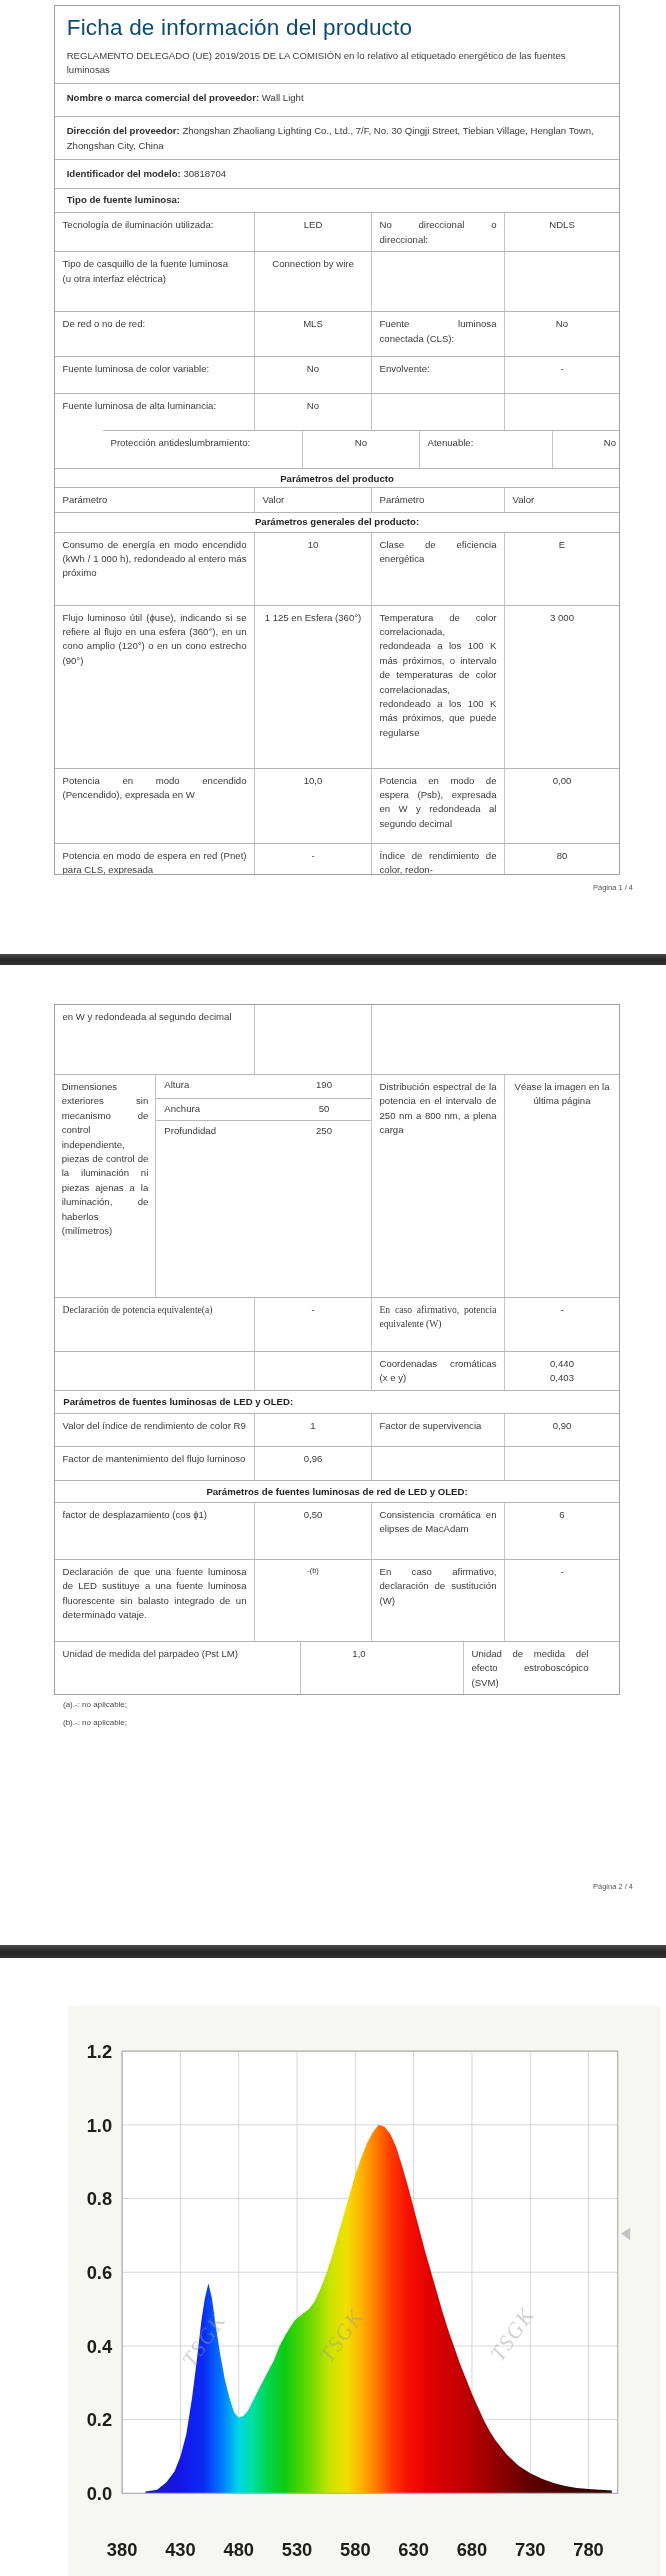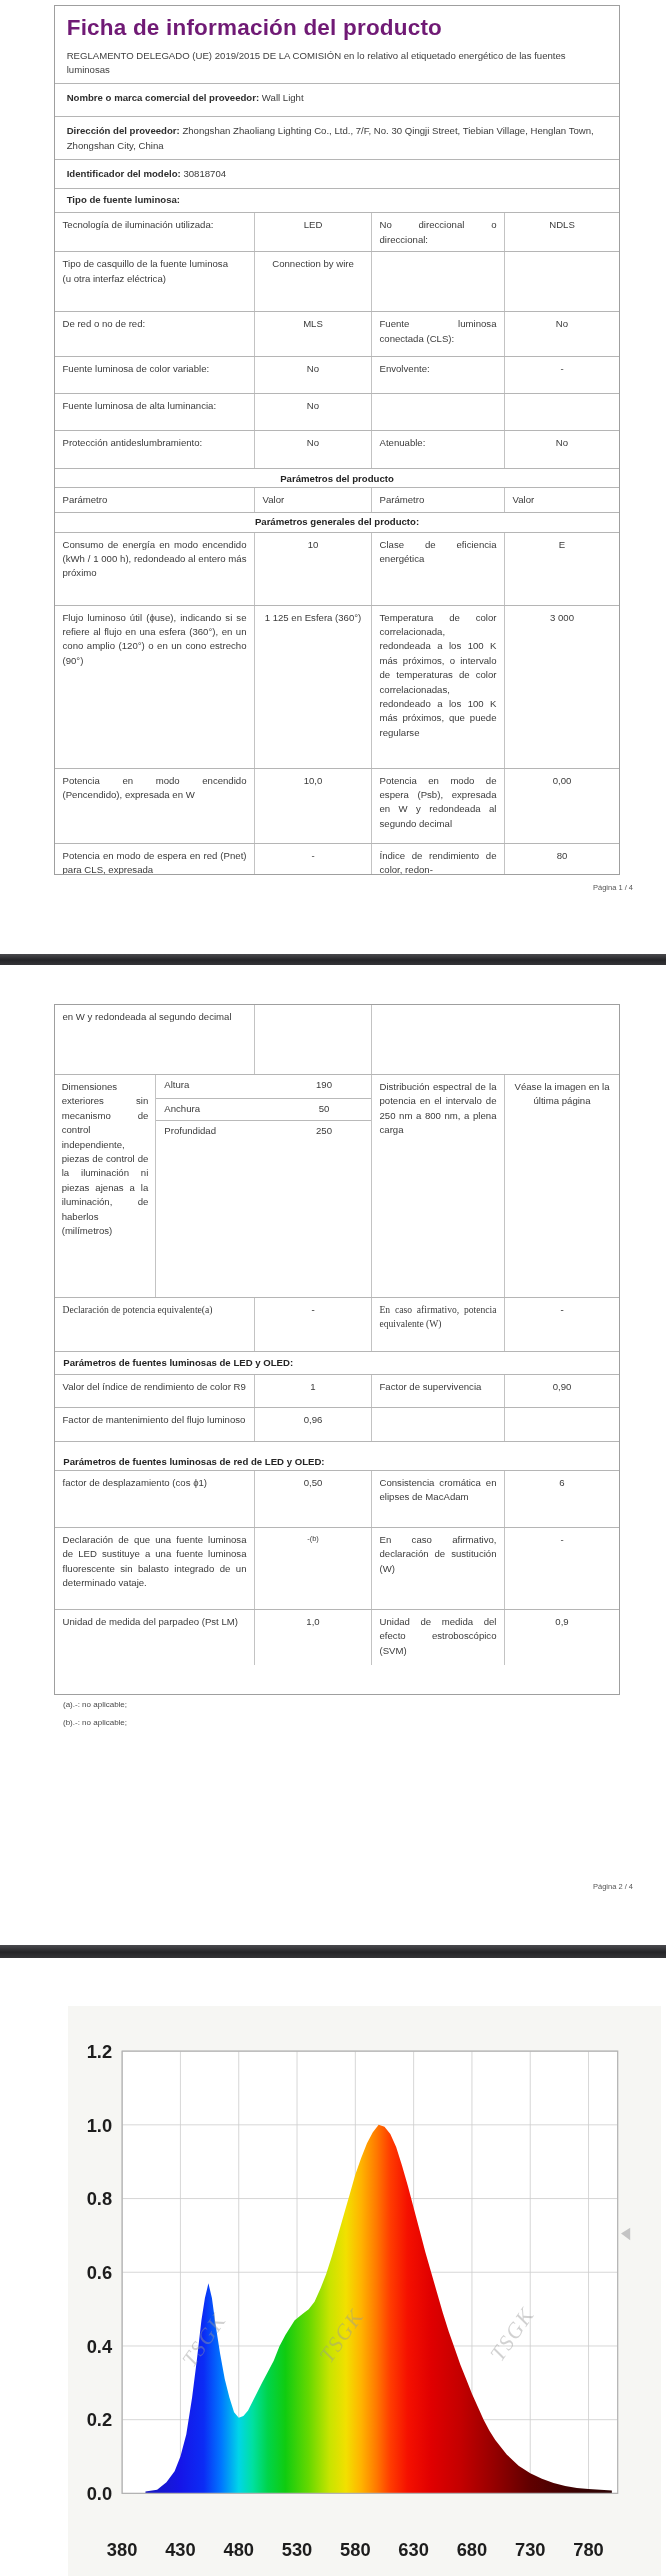--- a/index.html
+++ b/index.html
@@ -15,21 +15,21 @@
     position:absolute;left:54px;width:566px;
     background:#fff;
     border:0.8px solid #9f9f9f;
     box-sizing:border-box;
     overflow:hidden;
   }
   #page1{top:5px;height:870px;}
   #page2{top:1004px;height:691px;}
   .doc-header{padding:10px 13.3px 5px 11.7px;}
   .doc-title{
-    font-size:22.5px;font-weight:bold;color:#701a75;
+    font-size:22.5px;font-weight:normal;color:#0c4a6e;
     letter-spacing:0.2px;line-height:1.1;
   }
   .doc-subtitle{
     margin-top:8.3px;font-size:9.6px;color:#414141;line-height:1.5;
     padding-right:5px;
   }
   .row{border-top:0.8px solid #b5b5b5;box-sizing:border-box;}
   .kvrow{padding:7.5px 11.7px 5px 11.7px;font-size:9.6px;line-height:1.5;}
   .kvrow b{color:#2e2e2e;}
   .grid4{display:grid;grid-template-columns:199px 117px 133px 115px;}
@@ -121,21 +121,21 @@
     <div class="cell value">No</div>
     <div class="cell param">Envolvente:</div>
     <div class="cell value">-</div>
   </div>
   <div class="row grid4" style="min-height:37px;">
     <div class="cell param">Fuente luminosa de alta luminancia:</div>
     <div class="cell value">No</div>
     <div class="cell param"></div>
     <div class="cell value"></div>
   </div>
-  <div class="row grid4" style="min-height:38px;">
+  <div class="row grid4" style="min-height:38px;margin-left:48px;">
     <div class="cell param">Protección antideslumbramiento:</div>
     <div class="cell value">No</div>
     <div class="cell param">Atenuable:</div>
     <div class="cell value">No</div>
   </div>
 
   <div class="row sechead center" style="min-height:18.3px;">Parámetros del producto</div>
   <div class="row grid4" style="min-height:21.7px;">
     <div class="cell colhdr">Parámetro</div>
     <div class="cell colhdr" style="text-align:left;">Valor</div>
@@ -199,51 +199,58 @@
     <div class="dimcell cell param" style="border-left:0.8px solid #c3c3c3;">Distribución espectral de la potencia en el intervalo de 250 nm a 800 nm, a plena carga</div>
     <div class="dimcell cell value">Véase la imagen en la última página</div>
   </div>
 
   <div class="row grid4" style="min-height:54px;font-family:Liberation Serif, serif;">
     <div class="cell param">Declaración de potencia equivalente(a)</div>
     <div class="cell value">-</div>
     <div class="cell param">En caso afirmativo, potencia equivalente (W)</div>
     <div class="cell value">-</div>
   </div>
+  <div class="row grid4" style="min-height:39px;">
+    <div class="cell param"></div>
+    <div class="cell value"></div>
+    <div class="cell param">Coordenadas cromáticas (x e y)</div>
+    <div class="cell value prelines">0,440
+0,403</div>
+  </div>
 
   <div class="row sechead" style="min-height:22.5px;padding-top:5px;">Parámetros de fuentes luminosas de LED y OLED:</div>
 
   <div class="row grid4" style="min-height:33px;">
     <div class="cell param">Valor del índice de rendimiento de color R9</div>
     <div class="cell value">1</div>
     <div class="cell param">Factor de supervivencia</div>
     <div class="cell value">0,90</div>
   </div>
   <div class="row grid4" style="min-height:34px;">
     <div class="cell param">Factor de mantenimiento del flujo luminoso</div>
     <div class="cell value">0,96</div>
     <div class="cell param"></div>
     <div class="cell value"></div>
   </div>
 
-  <div class="row sechead" style="min-height:22.5px;padding-top:14px;">Parámetros de fuentes luminosas de red de LED y OLED:</div>
+  <div class="row sechead" style="min-height:22.5px;padding-top:5px;text-align:center;">Parámetros de fuentes luminosas de red de LED y OLED:</div>
 
   <div class="row grid4" style="min-height:57px;">
     <div class="cell param">factor de desplazamiento (cos ϕ1)</div>
     <div class="cell value">0,50</div>
     <div class="cell param">Consistencia cromática en elipses de MacAdam</div>
     <div class="cell value">6</div>
   </div>
   <div class="row grid4" style="min-height:82px;">
     <div class="cell param">Declaración de que una fuente luminosa de LED sustituye a una fuente luminosa fluorescente sin balasto integrado de un determinado vataje.</div>
     <div class="cell value" style="font-size:7.5px;">-(b)</div>
     <div class="cell param">En caso afirmativo, declaración de sustitución (W)</div>
     <div class="cell value">-</div>
   </div>
-  <div class="row grid4" style="min-height:56px;">
+  <div class="row grid4" style="min-height:56px;gap:46px;">
     <div class="cell param">Unidad de medida del parpadeo (Pst LM)</div>
     <div class="cell value">1,0</div>
     <div class="cell param">Unidad de medida del efecto estroboscópico (SVM)</div>
     <div class="cell value">0,9</div>
   </div>
 </div>
 
 <div class="footnote" style="top:1700px;">(a).-: no aplicable;</div>
 <div class="footnote" style="top:1718px;">(b).-: no aplicable;</div>
 <div class="pagefooter" style="top:1882px;">Página 2 / 4</div>

